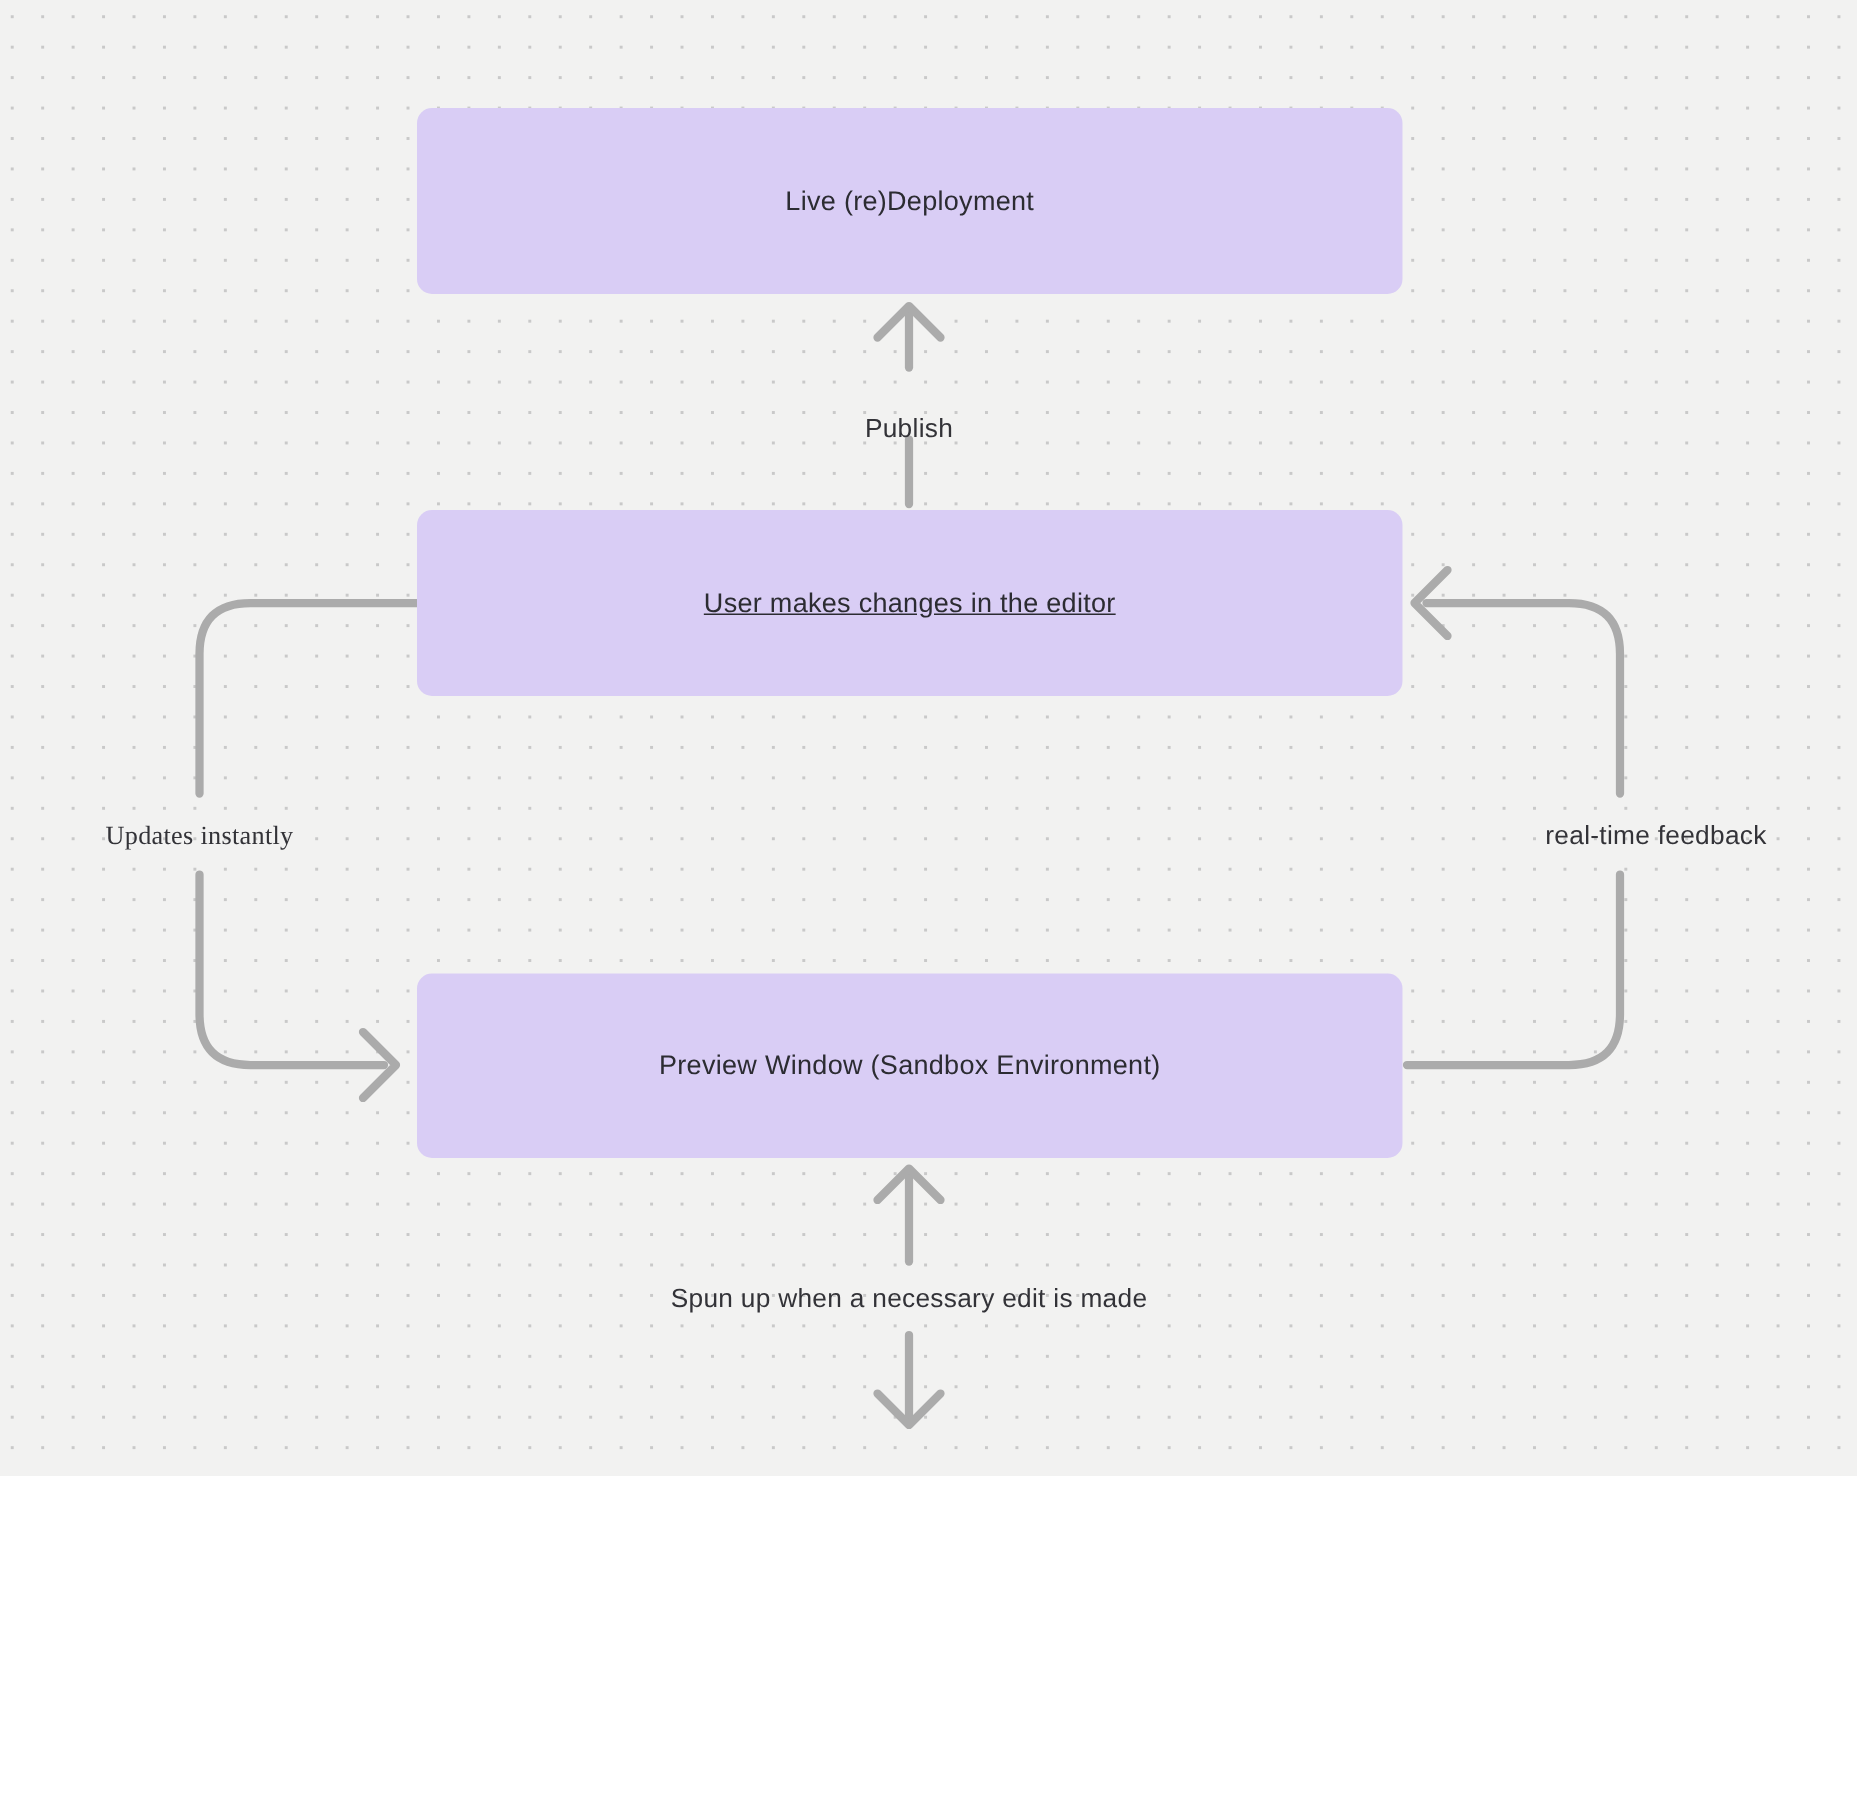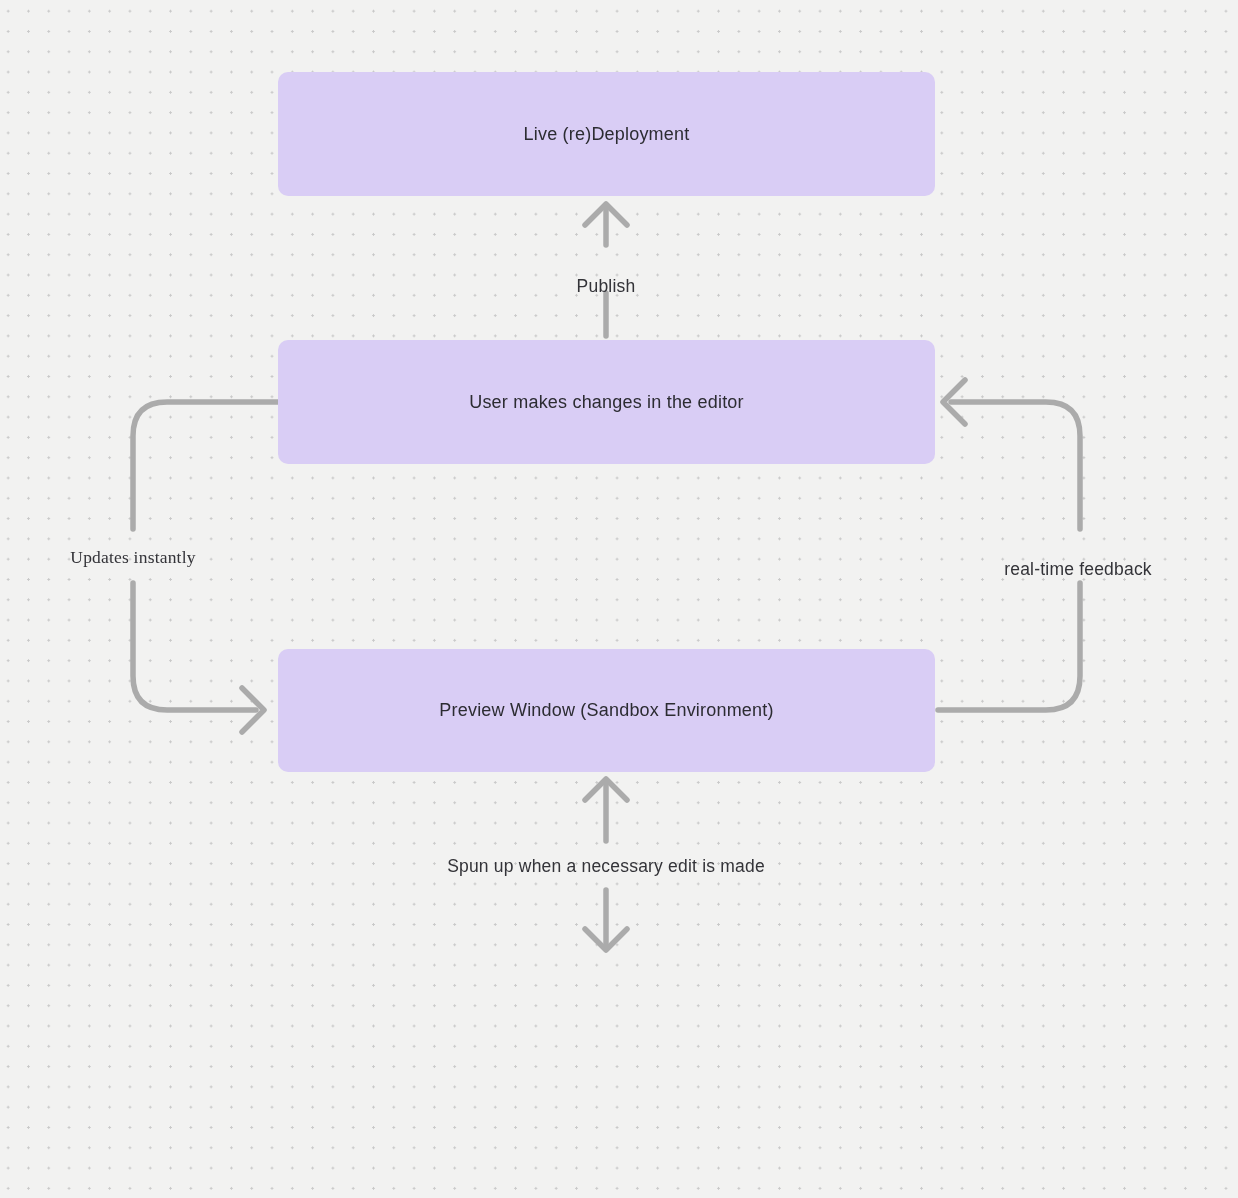--- a/index.html
+++ b/index.html
@@ -3,21 +3,21 @@
 <meta charset="utf-8">
 <style>
   html, body {
     margin: 0;
     padding: 0;
     font-family: "Liberation Sans", "DejaVu Sans", sans-serif;
   }
   .canvas {
     position: relative;
     width: 1238px;
-    height: 1198px;
+    height: 984px;
     overflow: hidden;
     background-color: var(--canvas-bg, #f2f2f1);
     background-image: radial-gradient(circle, var(--dot-color, #c9c9c9) 1.1px, transparent 1.3px);
     background-size: 20.3px 20.3px;
     background-position: -2px 1px;
   }
   .edges-svg {
     position: absolute;
     inset: 0;
     width: 1238px;
@@ -38,34 +38,34 @@
     background: var(--node-fill, #d9cdf5);
     border-radius: 10px;
     display: flex;
     align-items: center;
     justify-content: center;
     font-size: 18px;
     letter-spacing: 0.2px;
     color: var(--node-text, #2c2c32);
   }
   .node-1 { top: 72px; }
-  .node-2 { top: 340px; }
+  .node-2 { top: 340px; text-decoration: underline; }
   .node-3 { top: 649px; height: 123px; }
   .node-4 { top: 958px; }
   .edge-label {
     position: absolute;
     transform: translate(-50%, -50%);
     white-space: nowrap;
     font-size: 17.5px;
     letter-spacing: 0.2px;
     color: var(--label-text, #333338);
   }
   .label-publish   { left: 606px;  top: 286px; }
   .label-updates   { left: 133px;  top: 557px; font-family: Liberation Serif, serif; }
-  .label-realtime  { left: 1078px; top: 557px; margin-top: 12px; }
+  .label-realtime  { left: 1104px; top: 557px; }
   .label-spunup    { left: 606px;  top: 866px; }
 </style>
 </head>
 <body>
 
 <div class="canvas">
 
   <svg class="edges-svg" viewBox="0 0 1238 1198" xmlns="http://www.w3.org/2000/svg">
 
     <g>

